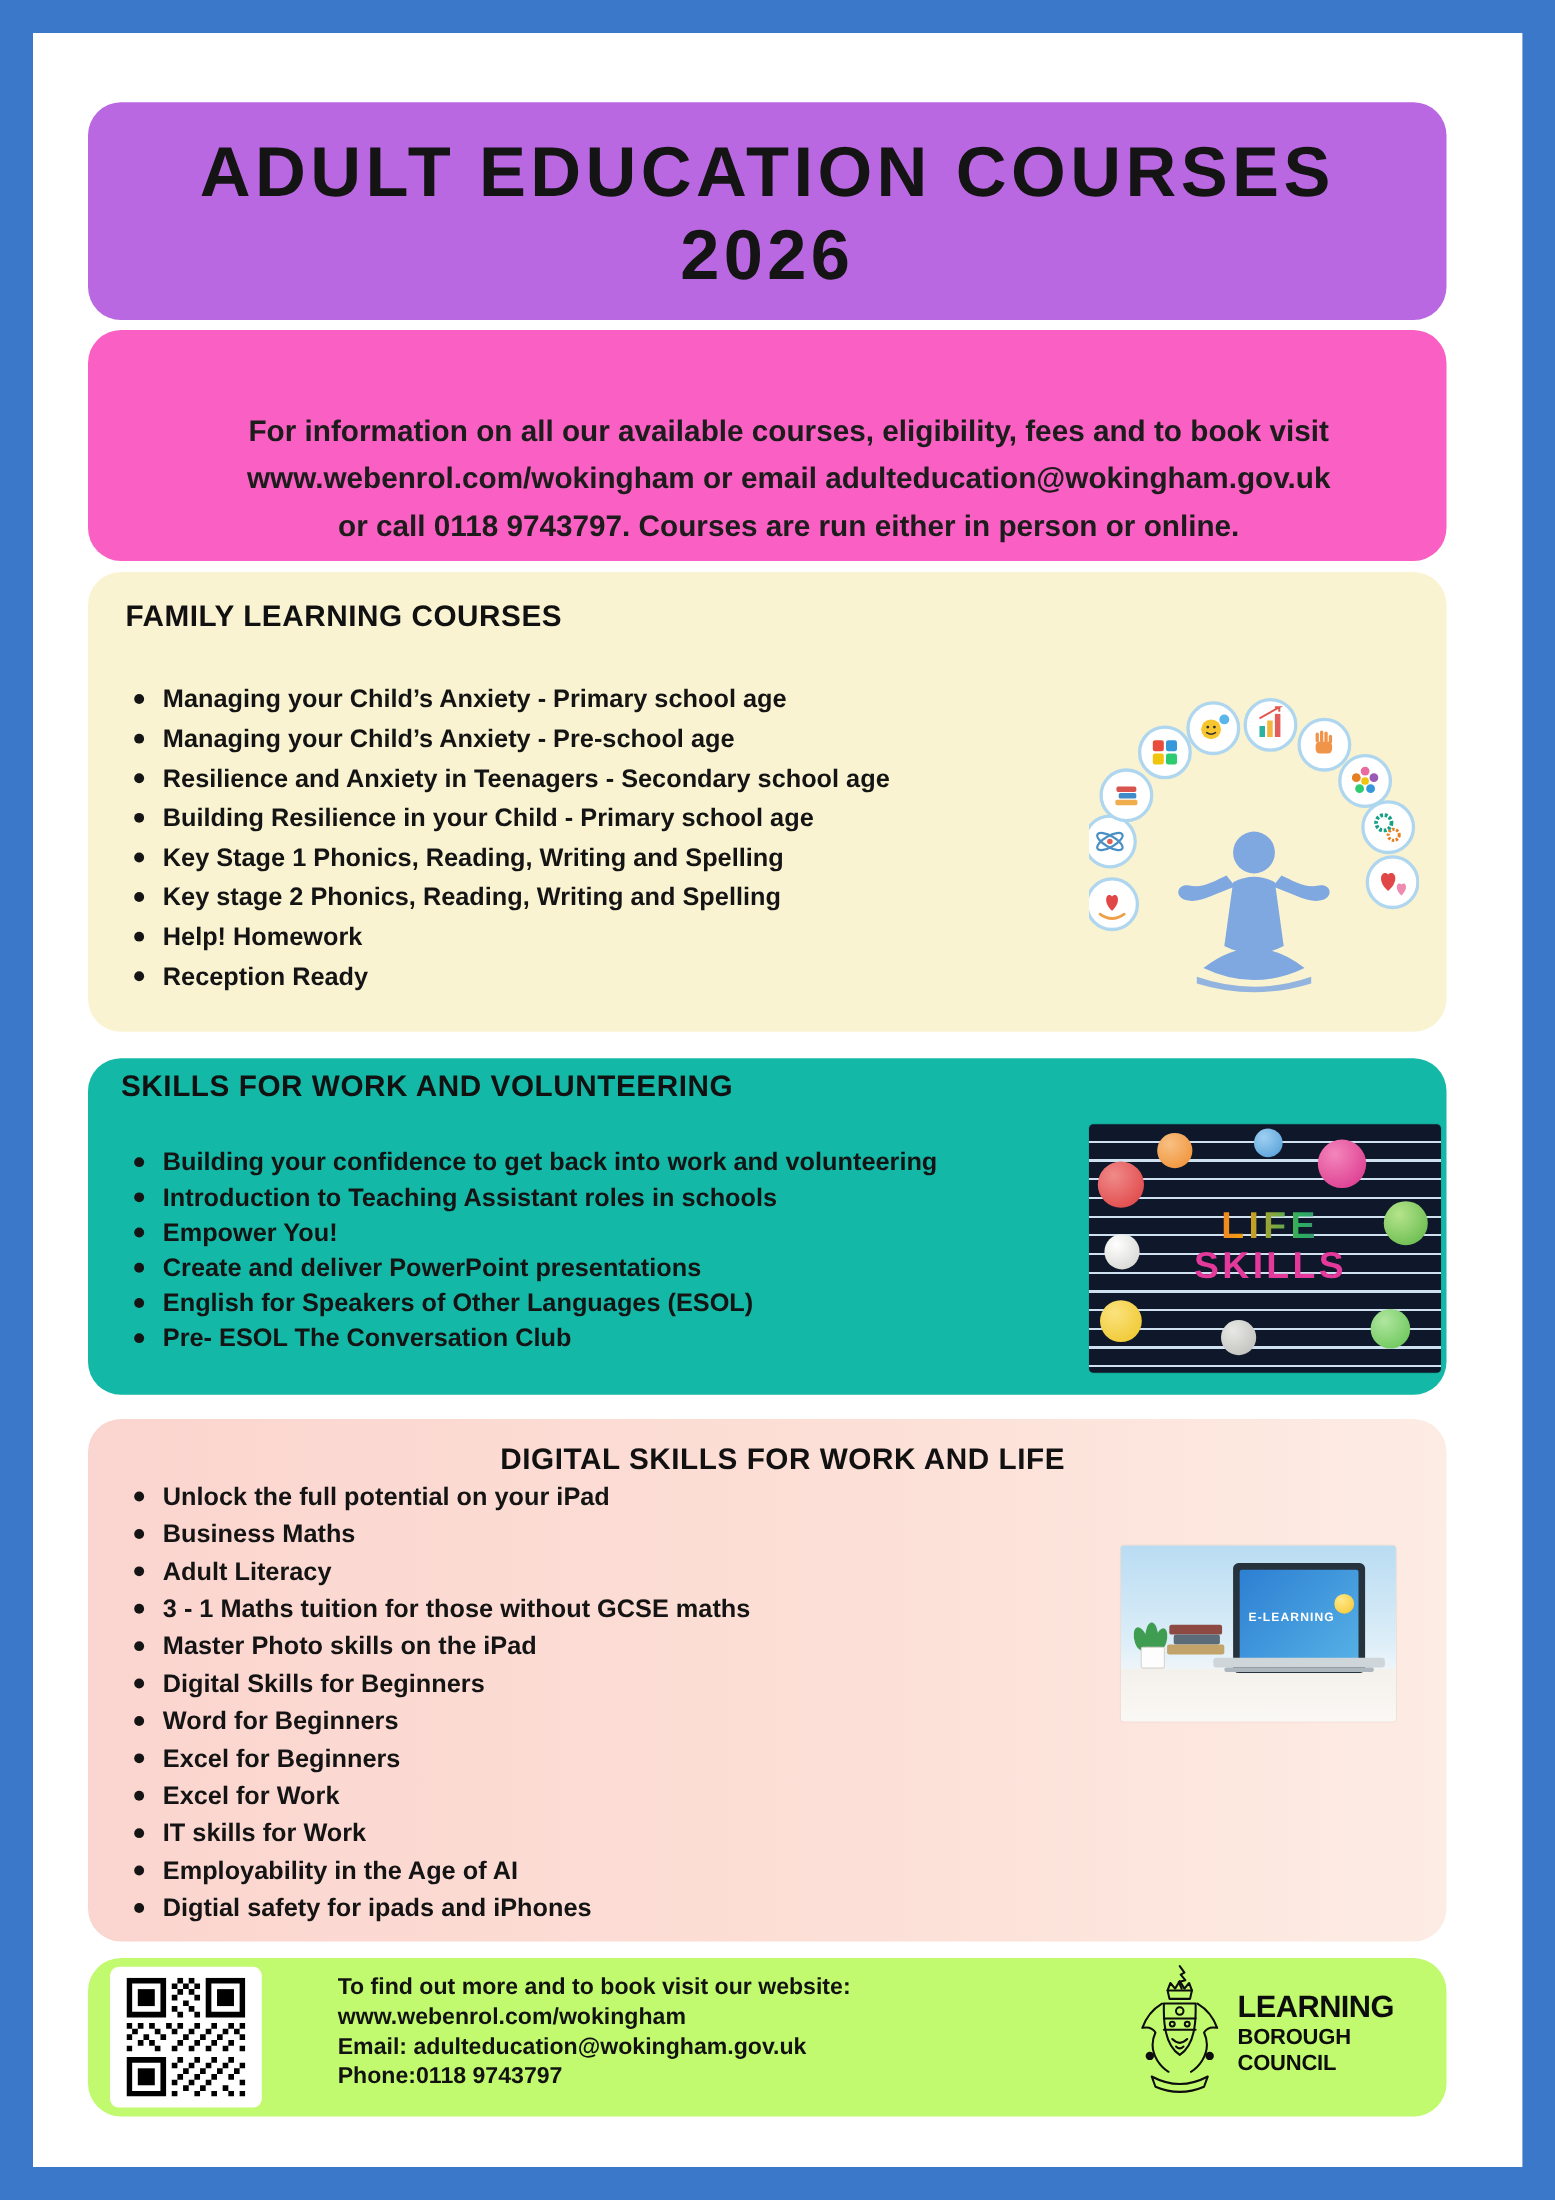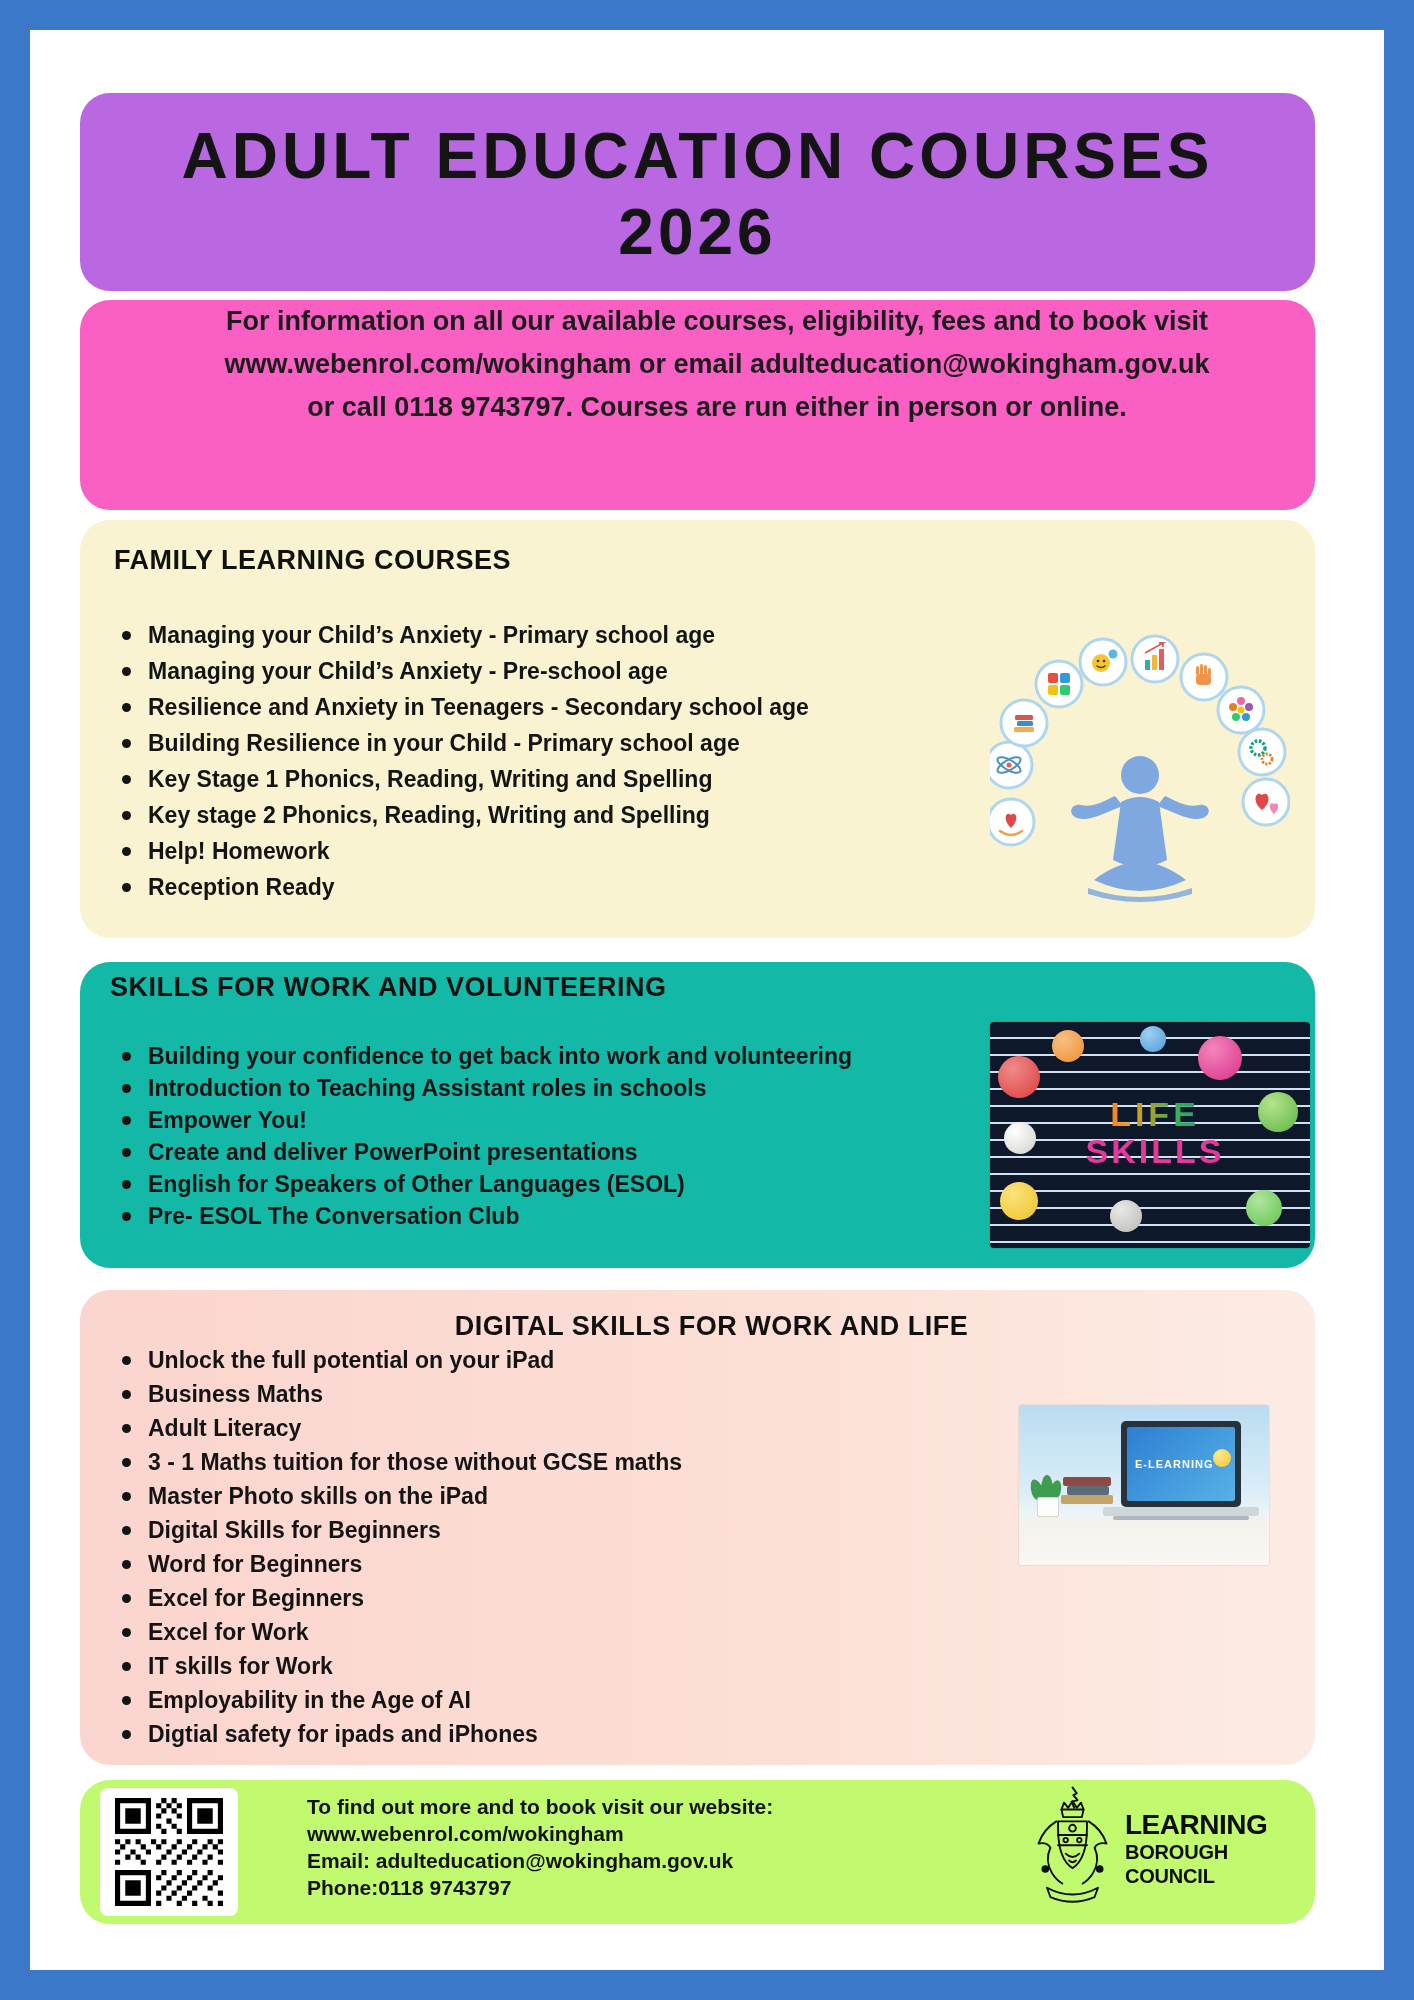--- a/index.html
+++ b/index.html
@@ -8,21 +8,21 @@
     background:#3b78c9;font-family:"Liberation Sans",sans-serif;
     color:#121212;overflow:hidden;
   }
   .canvas{position:absolute;left:30px;top:30px;width:1354px;height:1940px;background:#ffffff;}
   .box{position:absolute;border-radius:30px;box-sizing:border-box;}
   .box-purple{left:80px;top:93px;width:1235px;height:198px;background:#b968e2;
     display:flex;align-items:center;justify-content:center;}
   .title{font-size:64px;font-weight:bold;letter-spacing:4px;line-height:1.18;
     text-align:center;color:#141414;padding-top:6px;}
   .box-pink{left:80px;top:300px;width:1235px;height:210px;background:#fa5fc3;
-    display:flex;align-items:flex-start;justify-content:center;padding-left:39px;}
+    display:flex;align-items:flex-end;justify-content:center;padding-left:39px;}
   .intro{font-size:27px;font-weight:bold;text-align:center;line-height:43px;
     color:#1c1c1c;padding-bottom:10px;}
   .box-yellow{left:80px;top:520px;width:1235px;height:418px;background:#faf3d2;}
   .box-teal{left:80px;top:962px;width:1235px;height:306px;background:#14b8a6;}
   .box-peach{left:80px;top:1290px;width:1235px;height:475px;
     background:linear-gradient(90deg,#fbd5cf 0%,#fcdfd6 55%,#fdece4 100%);}
   .box-green{left:80px;top:1780px;width:1235px;height:144px;background:#c1fa6e;}
   .sec-heading{margin:0;font-size:27px;font-weight:bold;letter-spacing:.5px;color:#111;line-height:32px;}
   .box-yellow .sec-heading{margin:24px 0 0 34px;}
   .box-teal .sec-heading{margin:9px 0 0 30px;}
@@ -51,21 +51,21 @@
   .life-words{position:absolute;left:80px;top:74px;width:170px;text-align:center;line-height:1.1;}
   .life-w1{font-size:34px;font-weight:bold;letter-spacing:4px;
     background:linear-gradient(90deg,#e84a4a,#f39c12,#27ae60,#8e44ad);
     -webkit-background-clip:text;background-clip:text;color:transparent;}
   .life-w2{font-size:34px;font-weight:bold;letter-spacing:3px;color:#e3399b;}
 
   
   .photo-laptop{position:absolute;left:1019px;top:1405px;width:250px;height:160px;overflow:hidden;
     background:linear-gradient(180deg,#b9dcf2 0%,#dceef8 55%,#eef5f9 70%,#f4f1ec 70%,#faf8f4 100%);
     border-radius:3px;box-shadow:0 0 0 1px rgba(0,0,0,.05);}
-  .lap-screen{position:absolute;left:102px;top:16px;width:120px;height:86px;background:#26323c;border-radius:5px;}
+  .lap-screen{position:absolute;left:102px;top:16px;width:120px;height:100px;background:#26323c;border-radius:5px;}
   .lap-display{position:absolute;left:6px;top:6px;right:6px;bottom:6px;border-radius:2px;
     background:linear-gradient(135deg,#2d7fd2,#57b2e6);display:flex;align-items:center;justify-content:flex-start;}
   .lap-text{color:#ffffff;font-size:11px;font-weight:bold;letter-spacing:1px;padding-left:8px;}
   .lap-bulb{position:absolute;right:10px;top:28px;width:18px;height:18px;border-radius:50%;
     background:radial-gradient(circle at 35% 30%,#ffe98a,#f7c52e);}
   .lap-base{position:absolute;left:84px;top:102px;width:156px;height:9px;background:#cfd6da;border-radius:3px;}
   .lap-base2{position:absolute;left:94px;top:111px;width:136px;height:4px;background:#aeb7bd;border-radius:2px;}
   .book{position:absolute;height:9px;border-radius:2px;}
   .plant-pot{position:absolute;left:18px;top:92px;width:20px;height:18px;background:#fdfdfd;border:1px solid #d8d4ce;border-radius:2px;}
   .leaf{position:absolute;background:#3f9d52;border-radius:50% 50% 50% 50%/60% 60% 40% 40%;}

